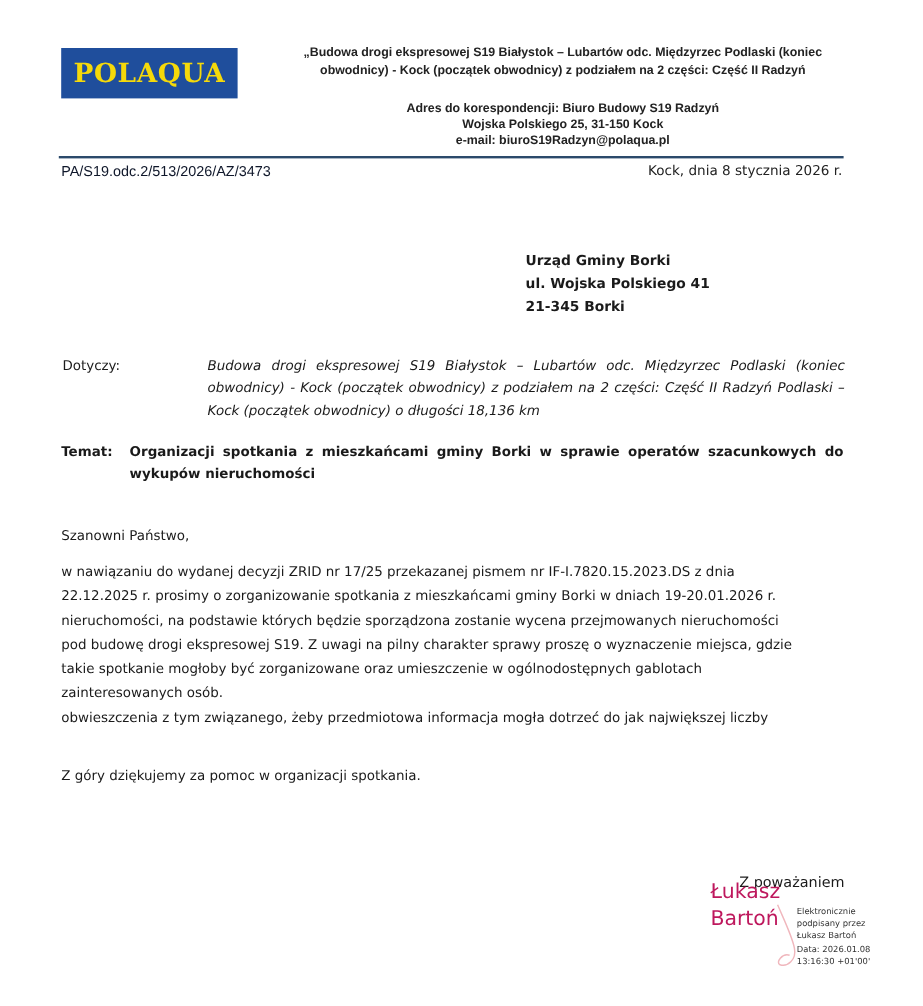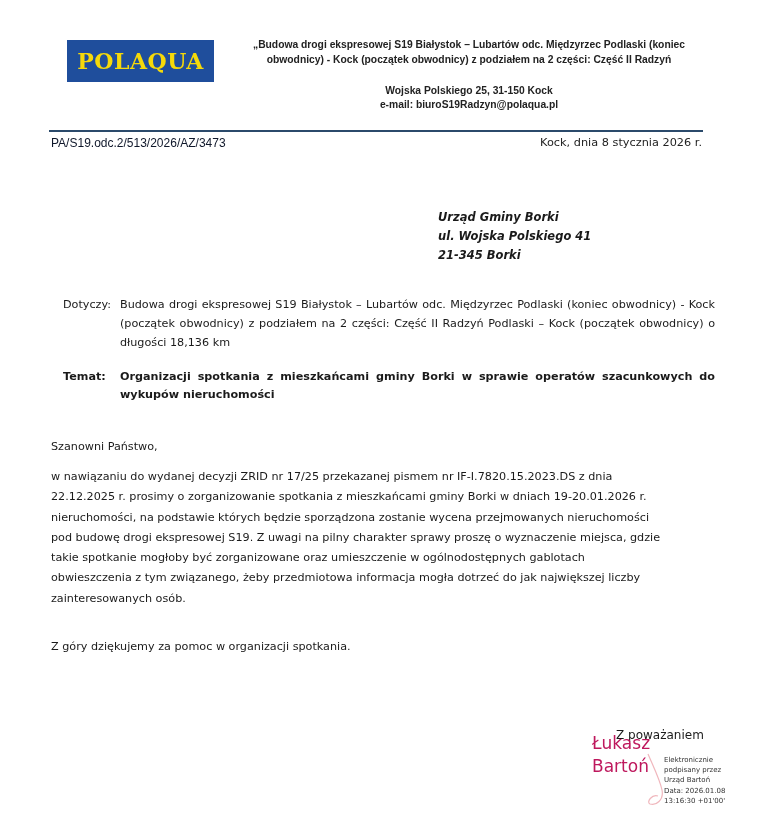--- a/index.html
+++ b/index.html
@@ -1,21 +1,21 @@
 <!DOCTYPE html>
 <html><head>
   <meta charset="utf-8">
   <style>
     html, body { margin: 0; padding: 0; background: #ffffff; }
     body {
       width: 769px; height: 838px; position: relative; overflow: hidden;
       font-family: "Liberation Sans", sans-serif; color: #1a1a1a;
     }
     .logo {
-      position: absolute; left: 67px; top: 40px; width: 147px; height: 42px;
+      position: absolute; left: 51px; top: 40px; width: 147px; height: 42px;
       background: #1f4e9c; display: flex; align-items: center; justify-content: center;
     }
     .logo span {
       color: #f5d90a; font-family: "DejaVu Serif", serif; font-weight: bold;
       font-size: 22px; letter-spacing: 0.5px;
     }
     .hdr-project {
       position: absolute; left: 236px; top: 38px; width: 466px;
       font-weight: bold; font-size: 10.3px; line-height: 14.5px; text-align: center; color: #222;
     }
@@ -28,32 +28,33 @@
     }
     .refno {
       position: absolute; left: 51px; top: 136px; font-size: 12px; color: #0f172a;
     }
     .place-date {
       position: absolute; right: 67px; top: 136px; font-size: 12px; color: #222;
       font-family: "DejaVu Sans", sans-serif; font-size: 11.3px; margin-left: 10px;
     }
     .recipient {
       position: absolute; left: 438px; top: 208px; font-weight: bold; font-size: 12.5px; line-height: 19px;
-      font-family: "DejaVu Sans", sans-serif; font-size: 11.5px; font-style: italic;
+      font-family: "DejaVu Sans", sans-serif; font-size: 11.5px;
     }
     .calibri { font-family: "DejaVu Sans", sans-serif; }
     .dotyczy {
-      position: absolute; left: 63px; top: 295px; width: 652px; font-size: 11.2px; line-height: 19px;
+      position: absolute; left: 52px; top: 295px; width: 652px; font-size: 11.2px; line-height: 19px;
       display: flex;
+      gap: 16px;
     }
     .dotyczy .lbl { width: 57px; flex: 0 0 57px; }
-    .dotyczy .val { text-align: justify; }
+    .dotyczy .val { font-style: italic; text-align: justify; margin-left: 48px; }
     .temat {
       position: absolute; left: 51px; top: 368px; width: 652px; font-size: 11.2px; line-height: 18px;
-      font-weight: bold; display: flex; margin-left: 12px;
+      font-weight: bold; display: flex;
     }
     .temat .lbl { width: 57px; flex: 0 0 57px; }
     .temat .val { text-align: justify; }
     .salutation {
       position: absolute; left: 51px; top: 440px; font-size: 11.2px;
     }
     .body-text {
       position: absolute; left: 51px; top: 467px; width: 660px; font-size: 11.2px; line-height: 20.3px;
     }
     .closing {
@@ -79,20 +80,21 @@
 <div class="logo">
   <span>POLAQUA</span>
 </div>
 
 <div class="hdr-project">
   <span class="line">„Budowa drogi ekspresowej S19 Białystok – Lubartów odc. Międzyrzec Podlaski (koniec</span>
   <span class="line">obwodnicy) - Kock (początek obwodnicy) z podziałem na 2 części: Część II Radzyń</span>
 </div>
 
 <div class="hdr-address">
+  <span class="line">Adres do korespondencji: Biuro Budowy S19 Radzyń</span>
   <span class="line">Wojska Polskiego 25, 31-150 Kock</span>
   <span class="line">e-mail: biuroS19Radzyn@polaqua.pl</span>
 </div>
 
 <div class="rule"></div>
 
 <div class="refno">PA/S19.odc.2/513/2026/AZ/3473</div>
 <div class="place-date">Kock, dnia 8 stycznia 2026 r.</div>
 
 <div class="recipient">
@@ -112,36 +114,36 @@
 </div>
 
 <div class="salutation calibri">Szanowni Państwo,</div>
 
 <div class="body-text calibri">
   <span class="line">w nawiązaniu do wydanej decyzji ZRID nr 17/25 przekazanej pismem nr IF-I.7820.15.2023.DS z dnia</span>
   <span class="line">22.12.2025 r. prosimy o zorganizowanie spotkania z mieszkańcami gminy Borki w dniach 19-20.01.2026 r.</span>
   <span class="line">nieruchomości, na podstawie których będzie sporządzona zostanie wycena przejmowanych nieruchomości</span>
   <span class="line">pod budowę drogi ekspresowej S19. Z uwagi na pilny charakter sprawy proszę o wyznaczenie miejsca, gdzie</span>
   <span class="line">takie spotkanie mogłoby być zorganizowane oraz umieszczenie w ogólnodostępnych gablotach</span>
+  <span class="line">zainteresowanych osób.</span>
   <span class="line">obwieszczenia z tym związanego, żeby przedmiotowa informacja mogła dotrzeć do jak największej liczby</span>
-  <span class="line">zainteresowanych osób.</span>
 </div>
 
 <div class="closing calibri">Z góry dziękujemy za pomoc w organizacji spotkania.</div>
 
 <div class="regards calibri">Z poważaniem</div>
 
 <div class="sig-name calibri">
   <span class="line">Łukasz</span>
   <span class="line">Bartoń</span>
 </div>
 
 <svg class="sig-mark" viewBox="0 0 30 60">
   <path d="M8 4 C 14 18, 20 30, 22 40 C 24 50, 16 56, 10 54 C 6 52, 12 44, 18 46" fill="none" stroke="#f0b7bd" stroke-width="1.2"></path>
 </svg>
 
 <div class="sig-details calibri">
   <span class="line">Elektronicznie</span>
   <span class="line">podpisany przez</span>
-  <span class="line">Urząd Bartoń</span>
+  <span class="line">Łukasz Bartoń</span>
   <span class="line">Data: 2026.01.08</span>
   <span class="line">13:16:30 +01'00'</span>
 </div>
 
 </body></html>

